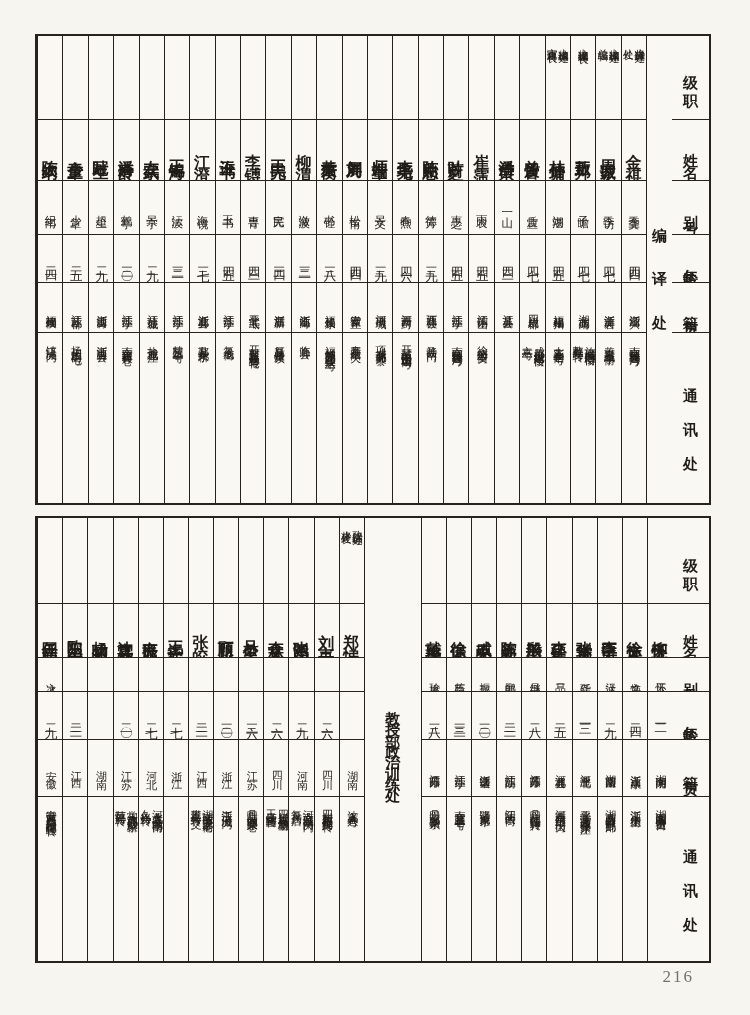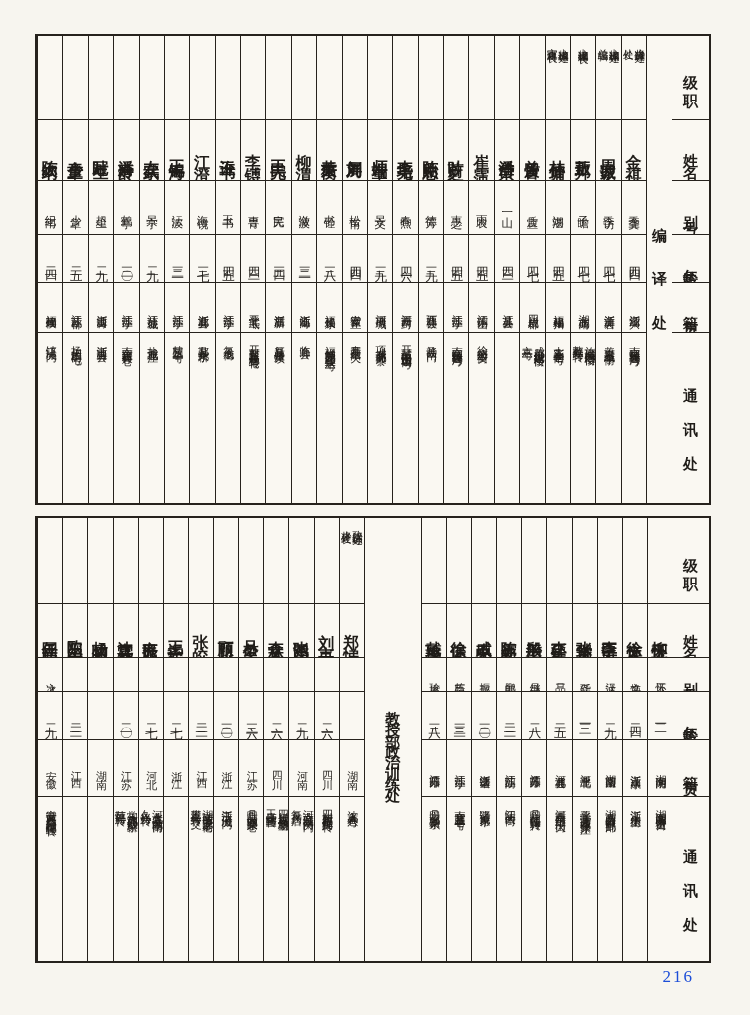--- a/index.html
+++ b/index.html
@@ -59,21 +59,21 @@
   .hc3 .hdr{letter-spacing:6px;margin-top:3px;}
   .hc4 .hdr{letter-spacing:2px;margin-top:1px;}
   .hc5 .hdr{letter-spacing:5px;margin-top:2px;}
   .hc6 .hdr{letter-spacing:34px;margin-top:17px;align-self:center;}
   .hc1{align-items:center;}.hc2{align-items:center;}.hc6{align-items:center;}
   .section-label{font-size:15px;font-weight:600;}
   .top .section-label{letter-spacing:44px;margin-top:22px;}
   .bottom .section-label{letter-spacing:11px;margin-top:6px;}
   .page-number{
     position:absolute;right:56px;bottom:28px;
-    font-size:17px;letter-spacing:2px;color:#1d4ed8;
+    font-size:17px;letter-spacing:2px;color:#737373;
   }
 </style>
 </head>
 <body>
 
 <div class="page">
   <div class="tables">
 
     <section class="dir-table top" id="sec-0">
       <div class="col header-col">

